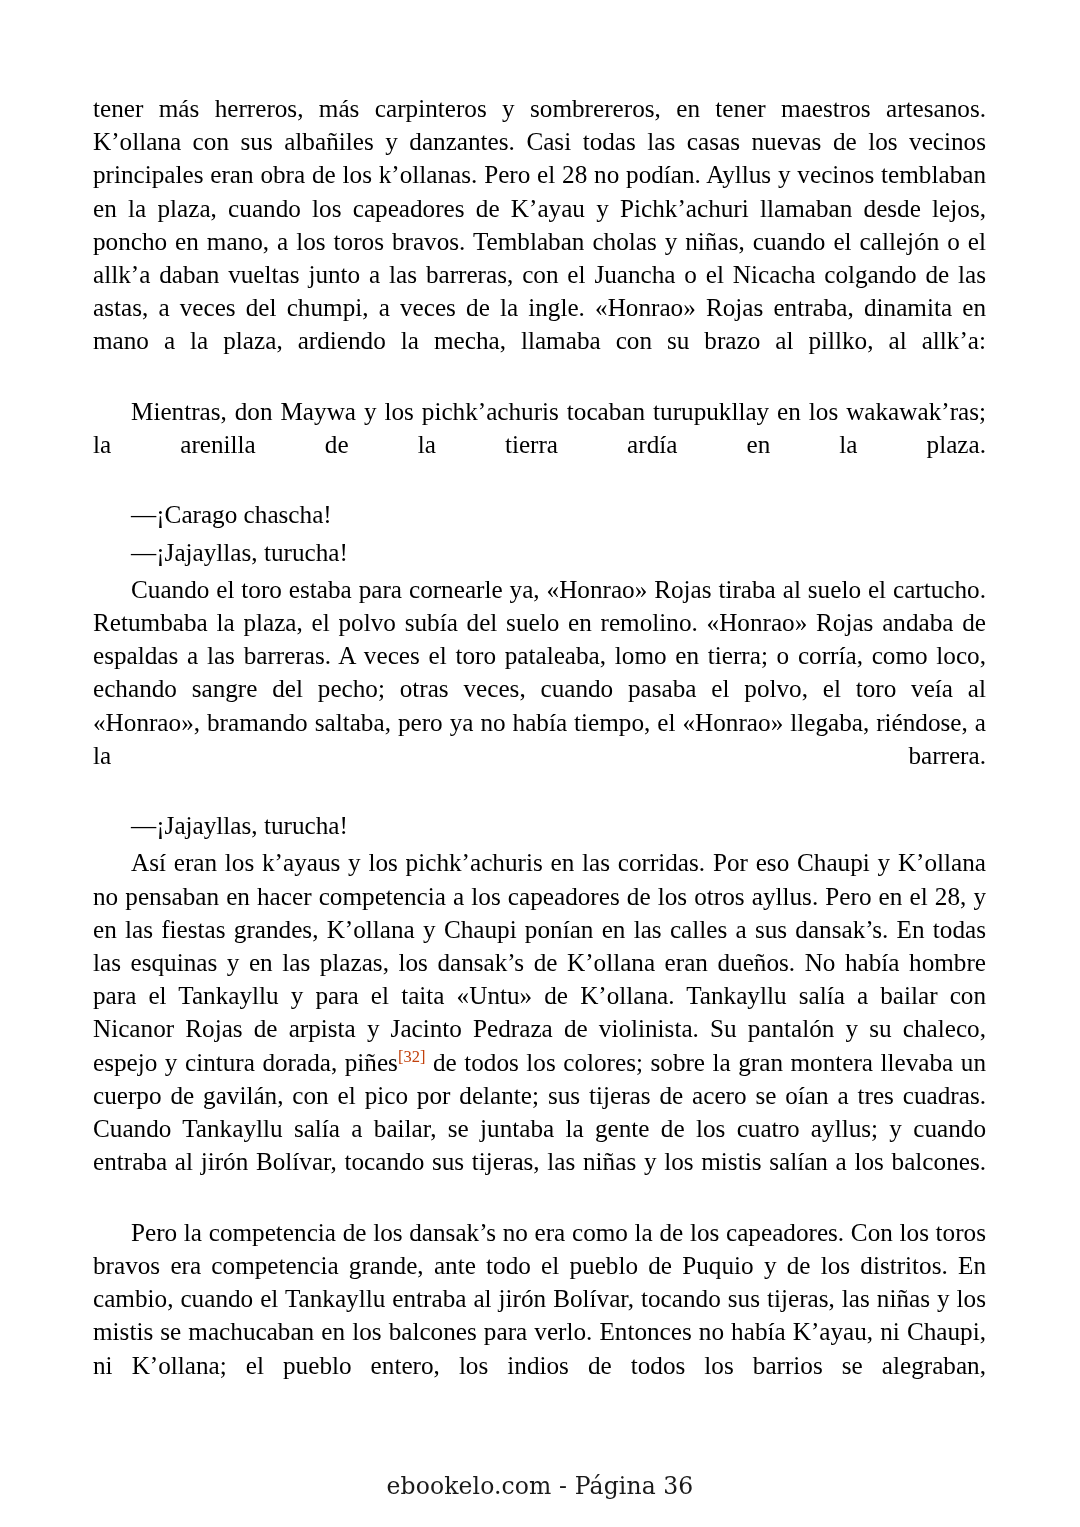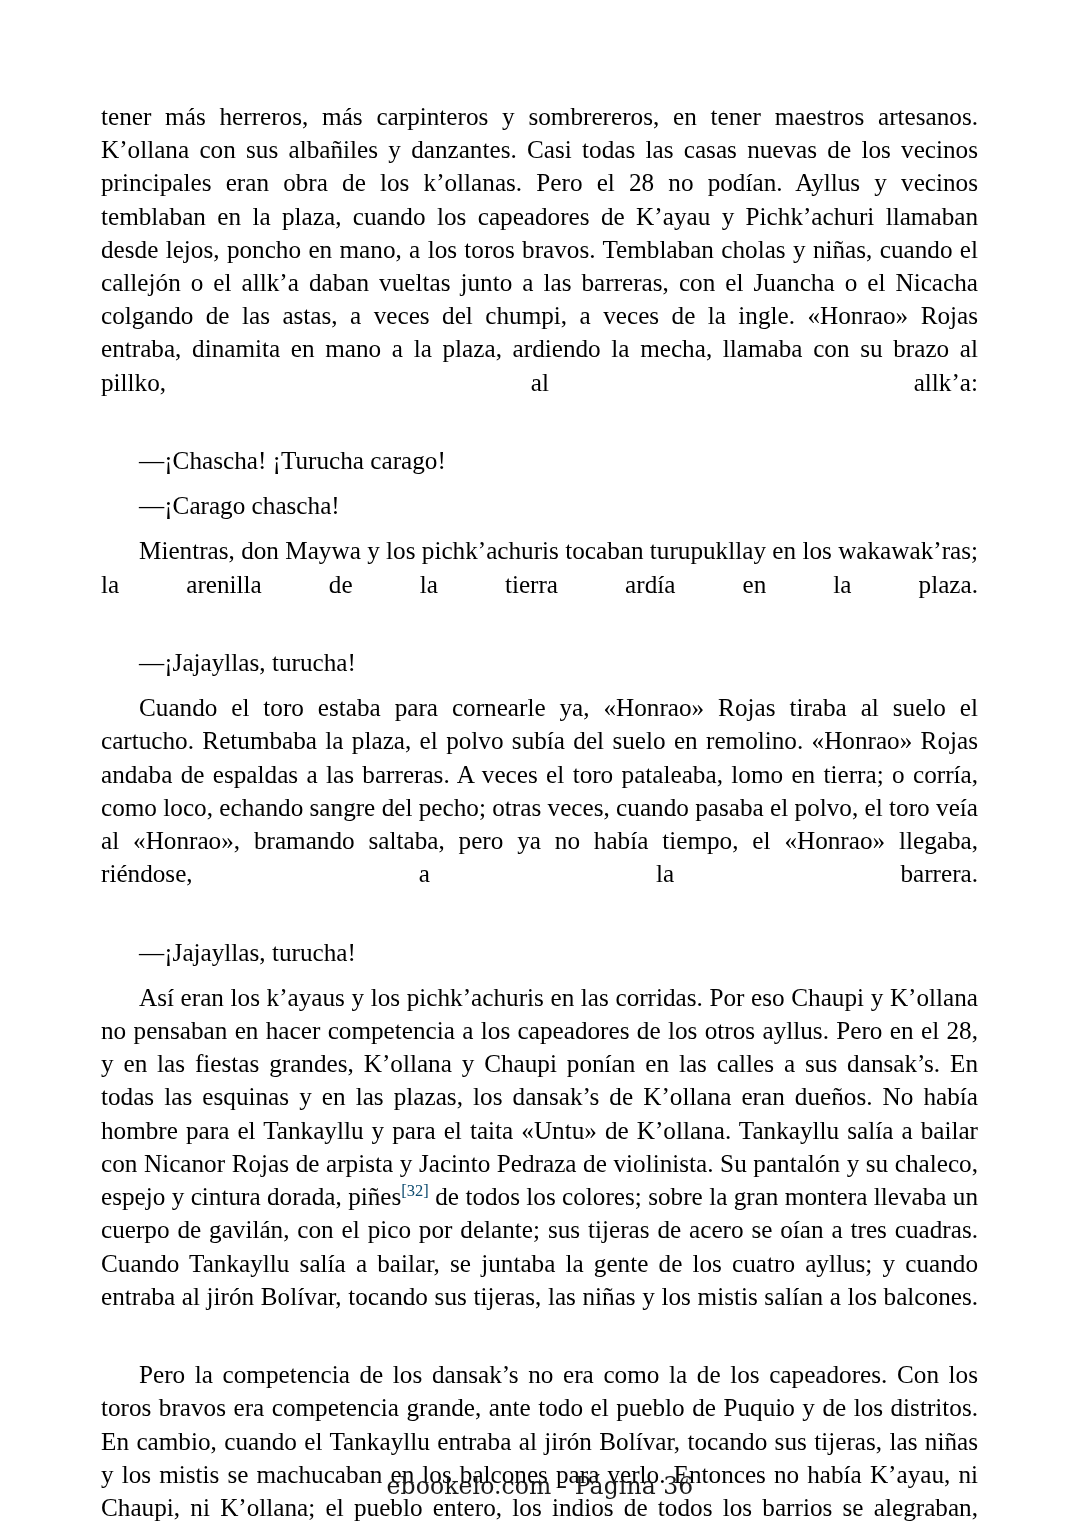--- a/index.html
+++ b/index.html
@@ -24,21 +24,21 @@
     height: 1527px;
     background: #ffffff;
   }
   .text-column {
     position: absolute;
     left: 89px;
     top: 88px;
     width: 901px;
   }
   p.para {
-    margin: 12px;
+    margin: 4px;
     padding: 0;
     font-size: 25.2px;
     line-height: 33.2px;
     text-align: justify;
     text-justify: inter-word;
     text-indent: 38px;
     -webkit-hyphens: none;
     hyphens: none;
     word-spacing: 0px;
   }
@@ -48,21 +48,21 @@
   
   p.para::after {
     content: "";
     display: inline-block;
     width: 100%;
   }
   p.para.nostretch::after {
     content: none;
   }
   sup.footnote-ref {
-    color: #0c4a6e;
+    color: #c2410c;
     font-size: 16.5px;
     vertical-align: super;
     line-height: 0;
     letter-spacing: 0px;
   }
   .footer {
     position: absolute;
     left: 0;
     top: 1472px;
     width: 1080px;
@@ -75,26 +75,25 @@
 </style>
 </head>
 <body>
 
 <div class="page">
 
   <div class="text-column">
 
     <p class="para no-indent">tener más herreros, más carpinteros y sombrereros, en tener maestros artesanos. K’ollana con sus albañiles y danzantes. Casi todas las casas nuevas de los vecinos principales eran obra de los k’ollanas. Pero el 28 no podían. Ayllus y vecinos temblaban en la plaza, cuando los capeadores de K’ayau y Pichk’achuri llamaban desde lejos, poncho en mano, a los toros bravos. Temblaban cholas y niñas, cuando el callejón o el allk’a daban vueltas junto a las barreras, con el Juancha o el Nicacha colgando de las astas, a veces del chumpi, a veces de la ingle. «Honrao» Rojas entraba, dinamita en mano a la plaza, ardiendo la mecha, llamaba con su brazo al pillko, al allk’a:</p>
 
-    <p class="para nostretch">—¡Chascha! ¡Turucha carago!</p>
 
 
+    <p class="para">Mientras, don Maywa y los pichk’achuris tocaban turupukllay en los wakawak’ras; la arenilla de la tierra ardía en la plaza.</p>
+
     <p class="para nostretch">—¡Carago chascha!</p>
-
-    <p class="para">Mientras, don Maywa y los pichk’achuris tocaban turupukllay en los wakawak’ras; la arenilla de la tierra ardía en la plaza.</p>
 
 
     <p class="para nostretch">—¡Jajayllas, turucha!</p>
 
     <p class="para">Cuando el toro estaba para cornearle ya, «Honrao» Rojas tiraba al suelo el cartucho. Retumbaba la plaza, el polvo subía del suelo en remolino. «Honrao» Rojas andaba de espaldas a las barreras. A veces el toro pataleaba, lomo en tierra; o corría, como loco, echando sangre del pecho; otras veces, cuando pasaba el polvo, el toro veía al «Honrao», bramando saltaba, pero ya no había tiempo, el «Honrao» llegaba, riéndose, a la barrera.</p>
 
     <p class="para nostretch">—¡Jajayllas, turucha!</p>
 
     <p class="para"><span>Así eran los k’ayaus y los pichk’achuris en las corridas. Por eso Chaupi y K’ollana no pensaban en hacer competencia a los capeadores de los otros ayllus. Pero en el 28, y en las fiestas grandes, K’ollana y Chaupi ponían en las calles a sus dansak’s. En todas las esquinas y en las plazas, los dansak’s de K’ollana eran dueños. No había hombre para el Tankayllu y para el taita «Untu» de K’ollana. Tankayllu salía a bailar con Nicanor Rojas de arpista y Jacinto Pedraza de violinista. Su pantalón y su chaleco, espejo y cintura dorada, piñes</span><sup class="footnote-ref">[32]</sup><span> de todos los colores; sobre la gran montera llevaba un cuerpo de gavilán, con el pico por delante; sus tijeras de acero se oían a tres cuadras. Cuando Tankayllu salía a bailar, se juntaba la gente de los cuatro ayllus; y cuando entraba al jirón Bolívar, tocando sus tijeras, las niñas y los mistis salían a los balcones.</span></p>
 

